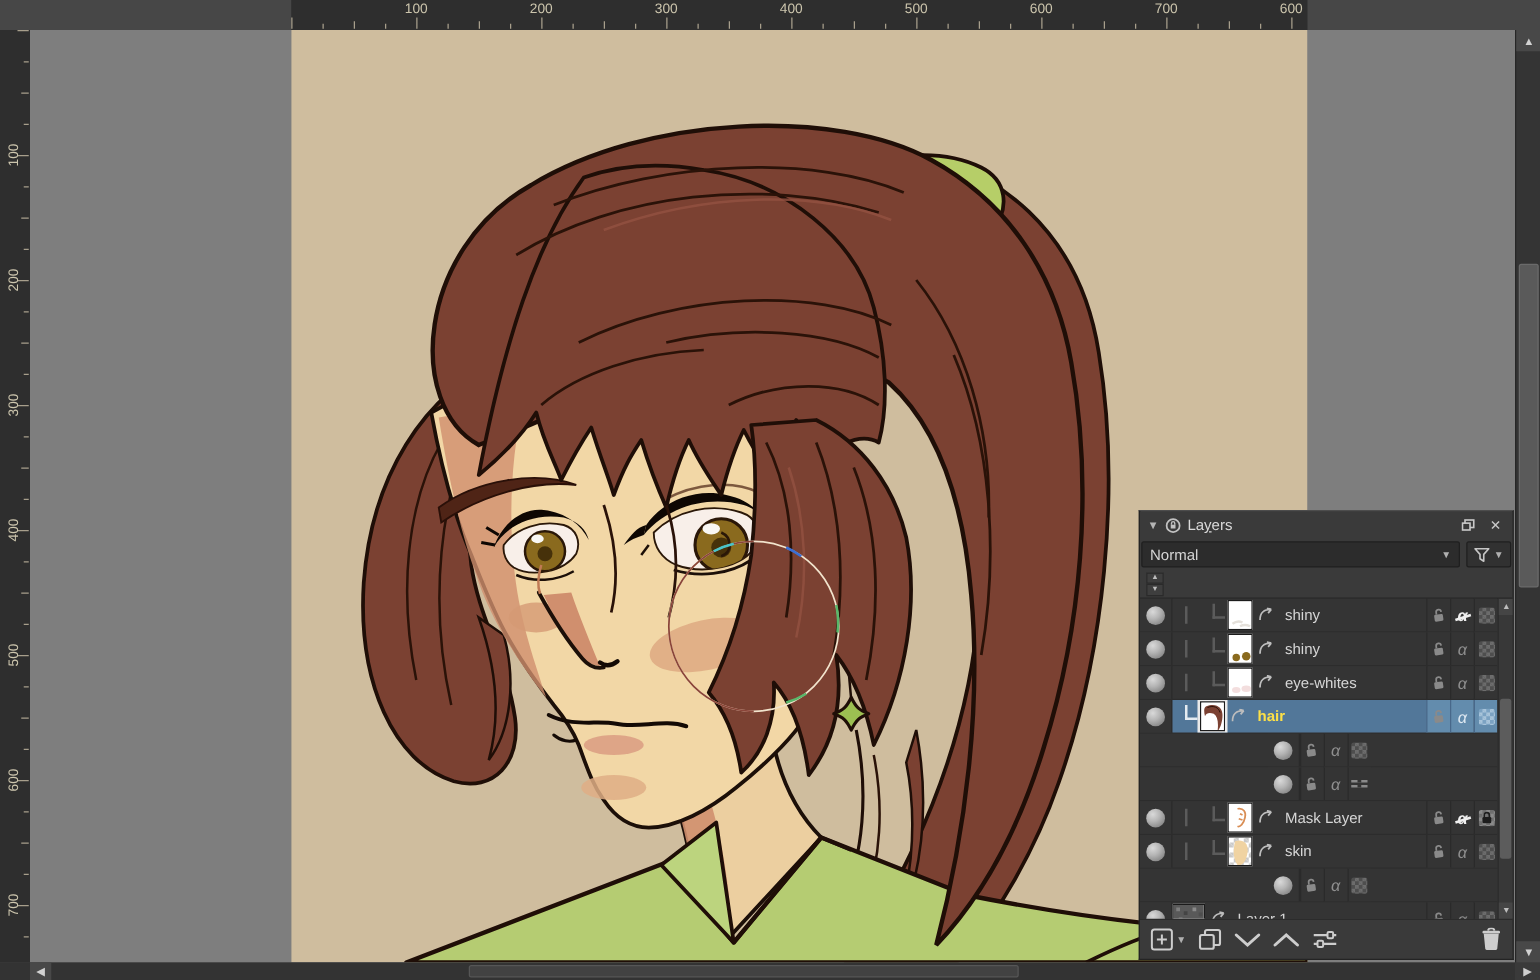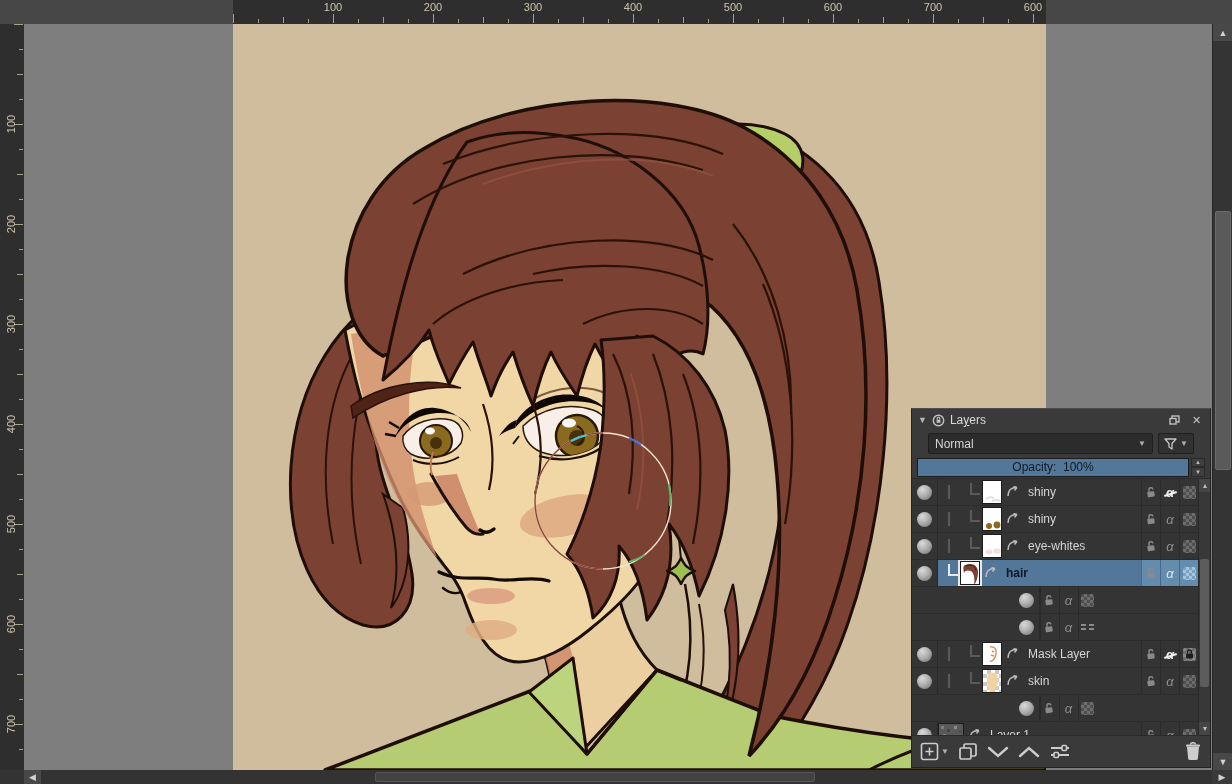--- a/index.html
+++ b/index.html
@@ -30,21 +30,21 @@
   .h-thumb{position:absolute;top:2px;height:10px;background:#424242;border:1px solid #565656;border-radius:2px;}
   .corner-br{position:absolute;left:1212px;top:770px;width:20px;height:14px;background:#3a3a3a;display:flex;align-items:center;justify-content:center;color:#cfcfcf;font-size:9px;}
 
   
   .docker{position:absolute;left:911px;top:408px;width:300px;height:360px;background:#3a3a3a;border:1px solid #242424;border-top:1px solid #4d4d4d;display:flex;flex-direction:column;}
   .d-title{height:22px;display:flex;align-items:center;padding:0 6px;gap:5px;color:#dadada;font-size:12px;}
   .d-title .caret{font-size:9px;color:#b5b5b5;}
   .d-title .sp{flex:1;}
   .d-title .tbtn{color:#c8c8c8;font-size:11px;width:15px;text-align:center;cursor:default;}
   .mnem{text-decoration:underline;}
-  .d-controls{height:25px;display:flex;align-items:center;padding:0 16px;gap:5px;}
+  .d-controls{height:25px;display:flex;align-items:center;padding:0 1px;gap:5px;}
   .blend{flex:1;height:21px;background:#2c2c2c;border:1px solid #1f1f1f;border-radius:2px;display:flex;align-items:center;padding:0 6px;color:#d6d6d6;font-size:12px;}
   .blend .sp{flex:1;}
   .dd-caret{font-size:8px;color:#b0b0b0;}
   .filter-btn{width:36px;height:21px;background:#313131;border:1px solid #1f1f1f;border-radius:2px;display:flex;align-items:center;justify-content:center;gap:3px;}
   .d-opacity{height:22px;display:flex;align-items:center;padding:0 5px;gap:2px;}
   .op-bar{flex:1;height:19px;background:#527799;border:1px solid #1c1c1c;display:flex;align-items:center;justify-content:center;color:#0e1b26;font-size:12px;white-space:pre;}
   .op-spin{width:14px;height:19px;display:flex;flex-direction:column;}
   .op-spin div{flex:1;background:#3e3e3e;border:1px solid #2a2a2a;color:#bdbdbd;font-size:6px;display:flex;align-items:center;justify-content:center;}
 
   .d-list{position:relative;flex:1;background:#343434;overflow:hidden;border-top:1px solid #2a2a2a;}
@@ -58,21 +58,21 @@
   .guide.bar::before{content:"";position:absolute;left:10px;top:6px;bottom:6px;width:2px;background:#5b5b5b;}
   .guide.corner::before{content:"";position:absolute;left:10px;top:4px;height:12px;width:2px;background:#5b5b5b;}
   .guide.corner::after{content:"";position:absolute;left:10px;top:14px;width:10px;height:2px;background:#5b5b5b;}
   .lrow.sel .guide.corner::before,.lrow.sel .guide.corner::after{background:#e4ebf1;}
   .thumb{width:20px;height:24px;border:1px solid #1b1b1b;background:#fff;flex:none;position:relative;overflow:hidden;}
   .thumb.big{width:26px;height:25px;}
   .lrow.sel .thumb{box-shadow:0 0 0 2px #e9e9e9;}
   .checkerbg{background-color:#fff;background-image:linear-gradient(45deg,#c9c9c9 25%,transparent 25%,transparent 75%,#c9c9c9 75%),linear-gradient(45deg,#c9c9c9 25%,transparent 25%,transparent 75%,#c9c9c9 75%);background-size:8px 8px;background-position:0 0,4px 4px;}
   .type-ico{width:14px;height:14px;margin-left:4px;flex:none;display:flex;align-items:center;justify-content:center;}
   .lname{margin-left:8px;font-size:12px;color:#d6d6d6;white-space:nowrap;}
-  .lrow.sel .lname{color:#0f172a;font-weight:bold;}
+  .lrow.sel .lname{color:#fde047;font-weight:bold;}
   .icell{width:19px;flex:none;display:flex;align-items:center;justify-content:center;border-left:1px solid #2a2a2a;background:#343434;}
   .lrow.sel .icell{background:#638cad;border-left-color:#48688a;}
   .alpha{font-size:13px;color:#8f8f8f;font-style:italic;position:relative;line-height:1;}
   .alpha.struck{color:#efefef;font-weight:bold;}
   .alpha.struck::after{content:"";position:absolute;left:-2px;right:-3px;top:55%;height:2px;background:#efefef;transform:rotate(-18deg);}
   .lrow.sel .alpha{color:#dfe9f2;}
   .mini-checker{width:13px;height:13px;background-color:#4e4e4e;background-image:linear-gradient(45deg,#6d6d6d 25%,transparent 25%,transparent 75%,#6d6d6d 75%),linear-gradient(45deg,#6d6d6d 25%,transparent 25%,transparent 75%,#6d6d6d 75%);background-size:6px 6px;background-position:0 0,3px 3px;border-radius:2px;position:relative;}
   .lrow.sel .mini-checker{background-color:#7ba2c2;background-image:linear-gradient(45deg,#a8c4da 25%,transparent 25%,transparent 75%,#a8c4da 75%),linear-gradient(45deg,#a8c4da 25%,transparent 25%,transparent 75%,#a8c4da 75%);background-size:6px 6px;background-position:0 0,3px 3px;}
   .passthrough{display:flex;flex-direction:column;gap:2px;}
   .passthrough i{display:block;width:13px;height:2px;background:#8a8a8a;position:relative;}
@@ -358,23 +358,20 @@
       </div>
       <div class="filter-btn">
         <svg class="ico" width="13" height="12" viewBox="0 0 13 12">
             <path d="M1,1 H12 L8,5.5 V11 L5,9 V5.5 Z" fill="none" stroke="#c6c6c6" stroke-width="1.3" stroke-linejoin="round"></path>
           </svg>
         <span class="dd-caret">▼</span>
       </div>
     </div>
 
     <div class="d-opacity">
-      <div class="op-bar">
-        <span>Opacity:  100%</span>
-      </div>
       <div class="op-spin">
         <div>▲</div>
         <div>▼</div>
       </div>
     </div>
 
     <div class="d-list">
       <div class="rows" id="layerRows">
           <div class="lrow">
             <div class="eye-cell">

